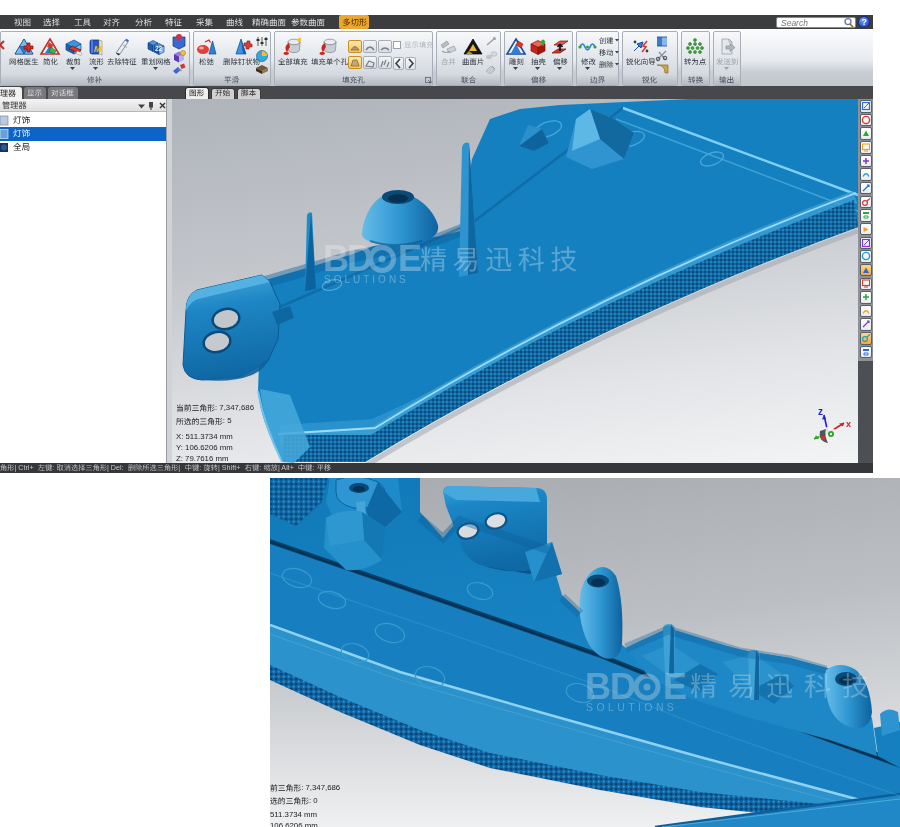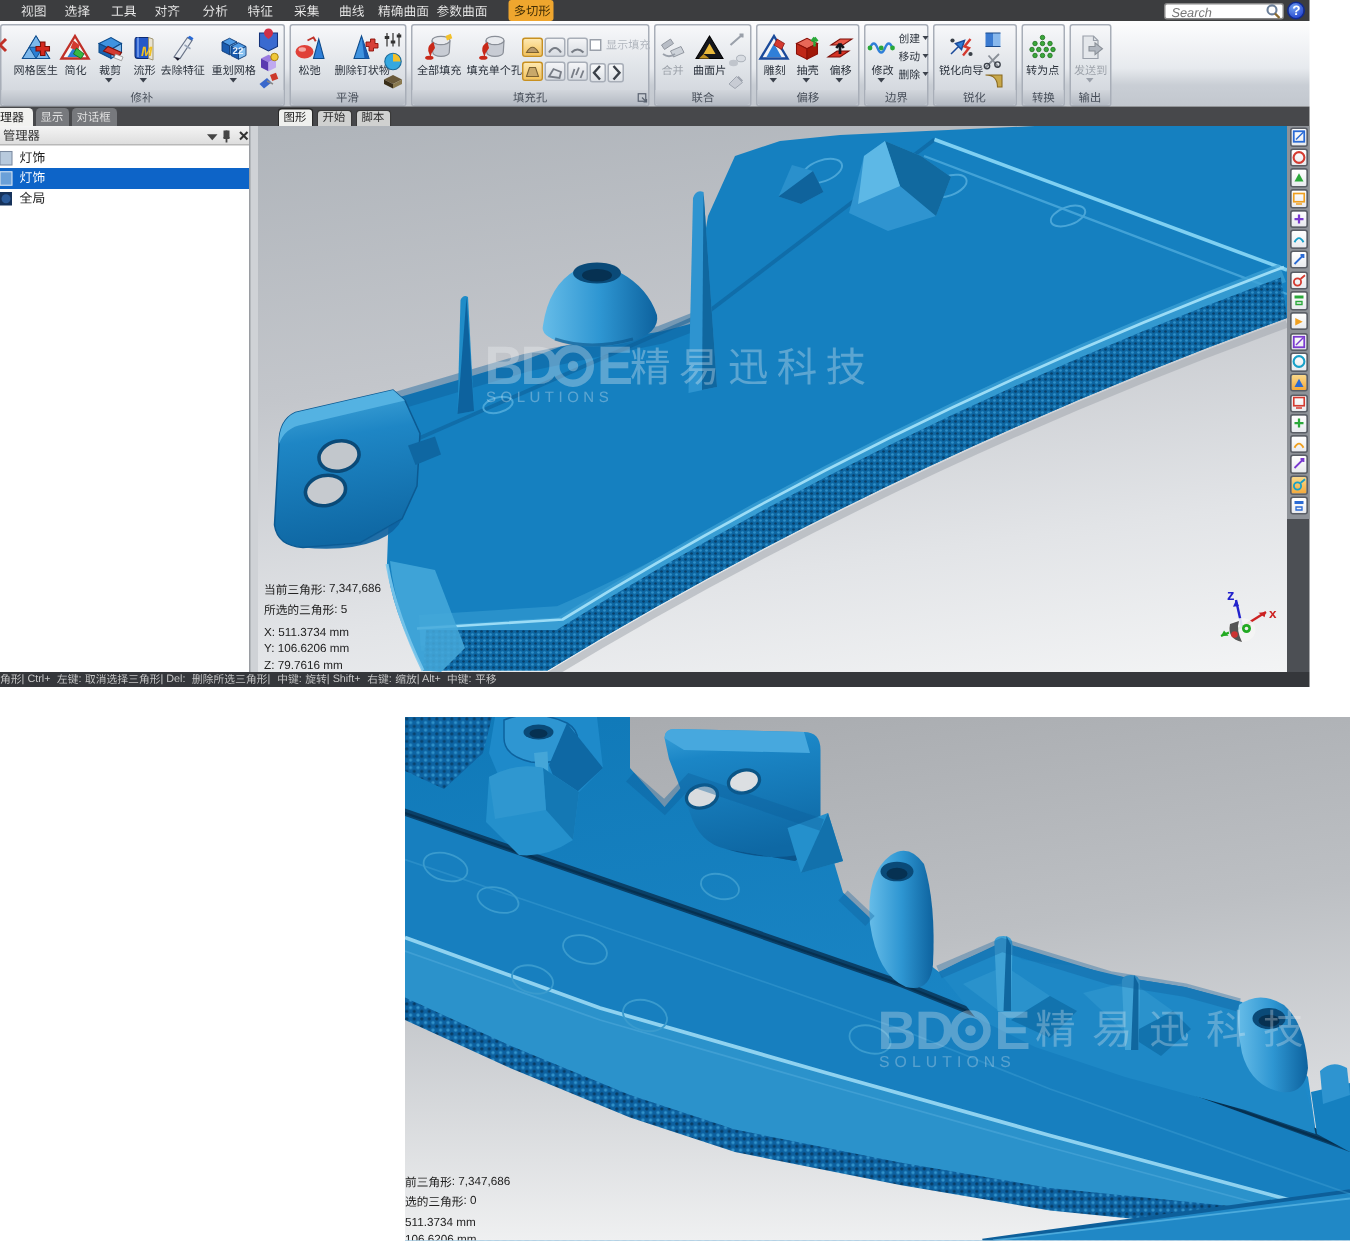--- a/index.html
+++ b/index.html
@@ -117,21 +117,21 @@
       <path id="u952E" d="M48 348V276H168V84C168 36 132 0 114 -12C126 -24 150 -54 156 -66C168 -48 192 -30 348 78C342 90 330 114 324 132L228 72V276H342V348H228V480H330V546H90C114 582 138 618 156 660H336V726H186C204 762 216 792 222 828L156 840C132 744 84 648 24 582C42 564 60 534 72 522L90 546V480H168V348ZM576 762V708H696V624H552V570H696V486H576V432H696V354H576V294H696V216H552V156H696V30H756V156H942V216H756V294H918V354H756V432H906V570H966V624H906V762H756V840H696V762ZM756 570H846V486H756ZM756 624V708H846V624ZM366 408C366 414 372 420 384 426H486C480 342 468 276 450 210C432 246 420 288 408 336L360 312C378 240 396 186 420 138C390 60 348 6 288 -30C300 -48 318 -72 324 -84C384 -48 426 6 462 78C552 -36 672 -66 810 -66H942C948 -48 954 -18 966 0C930 0 840 0 816 0C690 0 570 24 492 138C522 228 540 342 552 486L516 492L504 492H444C480 564 528 666 558 762L516 792L498 780H354V714H474C444 624 408 546 390 522C378 492 354 462 336 462C348 444 360 420 366 408Z"></path>
       <path id="u53D6" d="M852 654C828 510 786 378 732 270C678 384 648 516 624 654ZM504 726V654H558C582 480 624 324 690 198C630 102 558 24 480 -24C498 -36 516 -60 528 -78C600 -30 672 36 726 120C780 42 840 -24 912 -72C924 -54 948 -24 966 -12C888 36 822 102 768 192C846 330 900 504 930 720L882 732L870 726ZM36 132 54 60 354 108V-78H432V120L516 138L516 204L432 192V726H504V792H48V726H114V144ZM186 726H354V588H186ZM186 522H354V372H186ZM186 312H354V180L186 150Z"></path>
       <path id="u6D88" d="M864 810C840 756 792 672 756 624L822 594C858 642 900 720 936 786ZM348 780C396 720 438 642 450 588L516 624C504 672 456 750 414 804ZM84 780C144 744 222 696 258 654L306 714C264 750 192 798 132 828ZM36 510C102 480 180 426 216 390L258 450C222 486 144 534 84 564ZM72 -24 132 -72C186 24 252 150 294 258L240 300C186 192 120 54 72 -24ZM456 312H822V204H456ZM456 378V486H822V378ZM606 840V552H378V-78H456V138H822V12C822 0 816 0 804 -6C786 -6 732 -6 678 0C684 -24 696 -54 702 -72C774 -72 828 -72 858 -60C888 -48 894 -24 894 12V552H678V840Z"></path>
       <path id="u4E2D" d="M456 840V660H96V186H168V246H456V-78H540V246H828V192H900V660H540V840ZM168 324V588H456V324ZM828 324H540V588H828Z"></path>
       <path id="u65CB" d="M168 816C198 768 228 714 240 678H42V606H150C150 324 144 102 24 -30C48 -42 72 -60 84 -78C180 30 204 198 216 408H336C324 126 318 30 300 6C294 -6 288 -6 276 -6C258 -6 222 -6 186 0C198 -24 204 -48 204 -72C246 -72 282 -72 306 -72C330 -66 348 -60 366 -36C390 0 396 108 402 444C402 450 402 474 402 474H222L222 606H444V678H258L312 696C300 732 264 792 240 834ZM504 372C498 210 486 54 402 -30C420 -36 438 -60 450 -78C492 -30 522 30 540 102C600 -30 690 -60 816 -60H948C948 -42 960 -6 972 12C942 6 834 6 816 6C786 6 756 12 732 18V228H918V294H732V468H858C846 432 828 396 816 366L876 342C900 390 924 456 954 522L900 540L894 534H492C516 564 540 600 558 642H960V708H588C600 750 612 786 624 828L552 840C522 726 474 618 408 546C426 534 456 510 468 498L486 522V468H660V48C618 78 582 132 564 216C564 264 570 318 570 372Z"></path>
       <path id="u53F3" d="M414 840C396 780 384 714 360 654H66V582H336C270 420 174 276 30 180C48 162 72 132 84 120C156 168 216 234 270 300V-84H342V-24H786V-78H864V384H324C360 444 390 510 414 582H936V654H444C462 708 474 768 492 828ZM342 48V312H786V48Z"></path>
       <path id="u7F29" d="M42 54 60 -18C144 12 252 54 360 96L342 156C234 120 120 78 42 54ZM60 420C78 432 96 432 210 444C168 384 132 330 120 312C90 276 66 252 48 246C54 228 66 198 72 180C84 192 120 204 318 252L312 288V312L168 282C240 372 306 480 360 588L300 618C288 582 264 546 246 516L138 504C192 588 252 702 294 804L228 840C186 714 120 588 96 552C72 516 60 492 36 492C48 474 60 438 60 420ZM474 612C444 504 390 372 312 288C324 276 348 258 354 240C378 264 396 294 420 324V-78H480V444C504 498 522 546 540 594ZM564 402V-78H624V-30H852V-72H924V402H744L768 504H936V564H546V504H696C690 474 684 432 672 402ZM588 822C606 798 618 768 630 744H372V582H438V678H876V594H948V744H708C696 774 672 810 654 840ZM624 162H852V30H624ZM624 222V342H852V222Z"></path>
       <path id="u653E" d="M204 822C228 780 246 720 258 684L324 708C318 744 294 798 270 840ZM42 678V606H162V402C162 258 144 102 24 -30C42 -42 66 -60 84 -78C216 60 234 234 234 396V408H372C366 132 360 36 342 12C336 0 324 0 312 0C294 0 258 0 216 0C228 -18 234 -48 234 -72C276 -72 318 -72 342 -66C372 -66 384 -60 402 -36C432 0 438 108 444 438C444 450 444 474 444 474H234V606H486V678ZM624 582H816C792 456 762 348 720 258C672 348 642 456 624 576ZM612 840C582 666 528 498 444 396C462 384 492 354 504 336C528 372 552 414 576 462C600 360 630 264 672 180C612 96 534 30 432 -18C444 -30 468 -66 474 -84C576 -30 654 36 714 114C768 30 834 -36 918 -78C930 -60 954 -30 972 -12C882 24 816 96 756 180C822 288 864 420 888 582H960V654H648C660 708 678 768 690 828Z"></path>
     </defs>
   </svg>
-<div class="abs" style="left:0;top:0;width:711px;height:458px;background:#dfe2e6">
+<div class="abs" style="left:0;top:15px;width:711px;height:458px;background:#dfe2e6">
     <div class="abs" style="left:0;top:0;width:873px;height:14px;background:#3c3d3f"></div>
     <svg style="position:absolute;left:0px;top:0px;width:873px;height:14px;overflow:visible" viewBox="0 0 873 14">
       <g fill="#e8e8e8">
         <use href="#u89C6" transform="translate(14.0,10.5) scale(0.00850,-0.00850)"></use>
         <use href="#u56FE" transform="translate(22.5,10.5) scale(0.00850,-0.00850)"></use>
       </g>
       <g fill="#e8e8e8">
         <use href="#u9009" transform="translate(43.0,10.5) scale(0.00850,-0.00850)"></use>
         <use href="#u62E9" transform="translate(51.5,10.5) scale(0.00850,-0.00850)"></use>
       </g>

